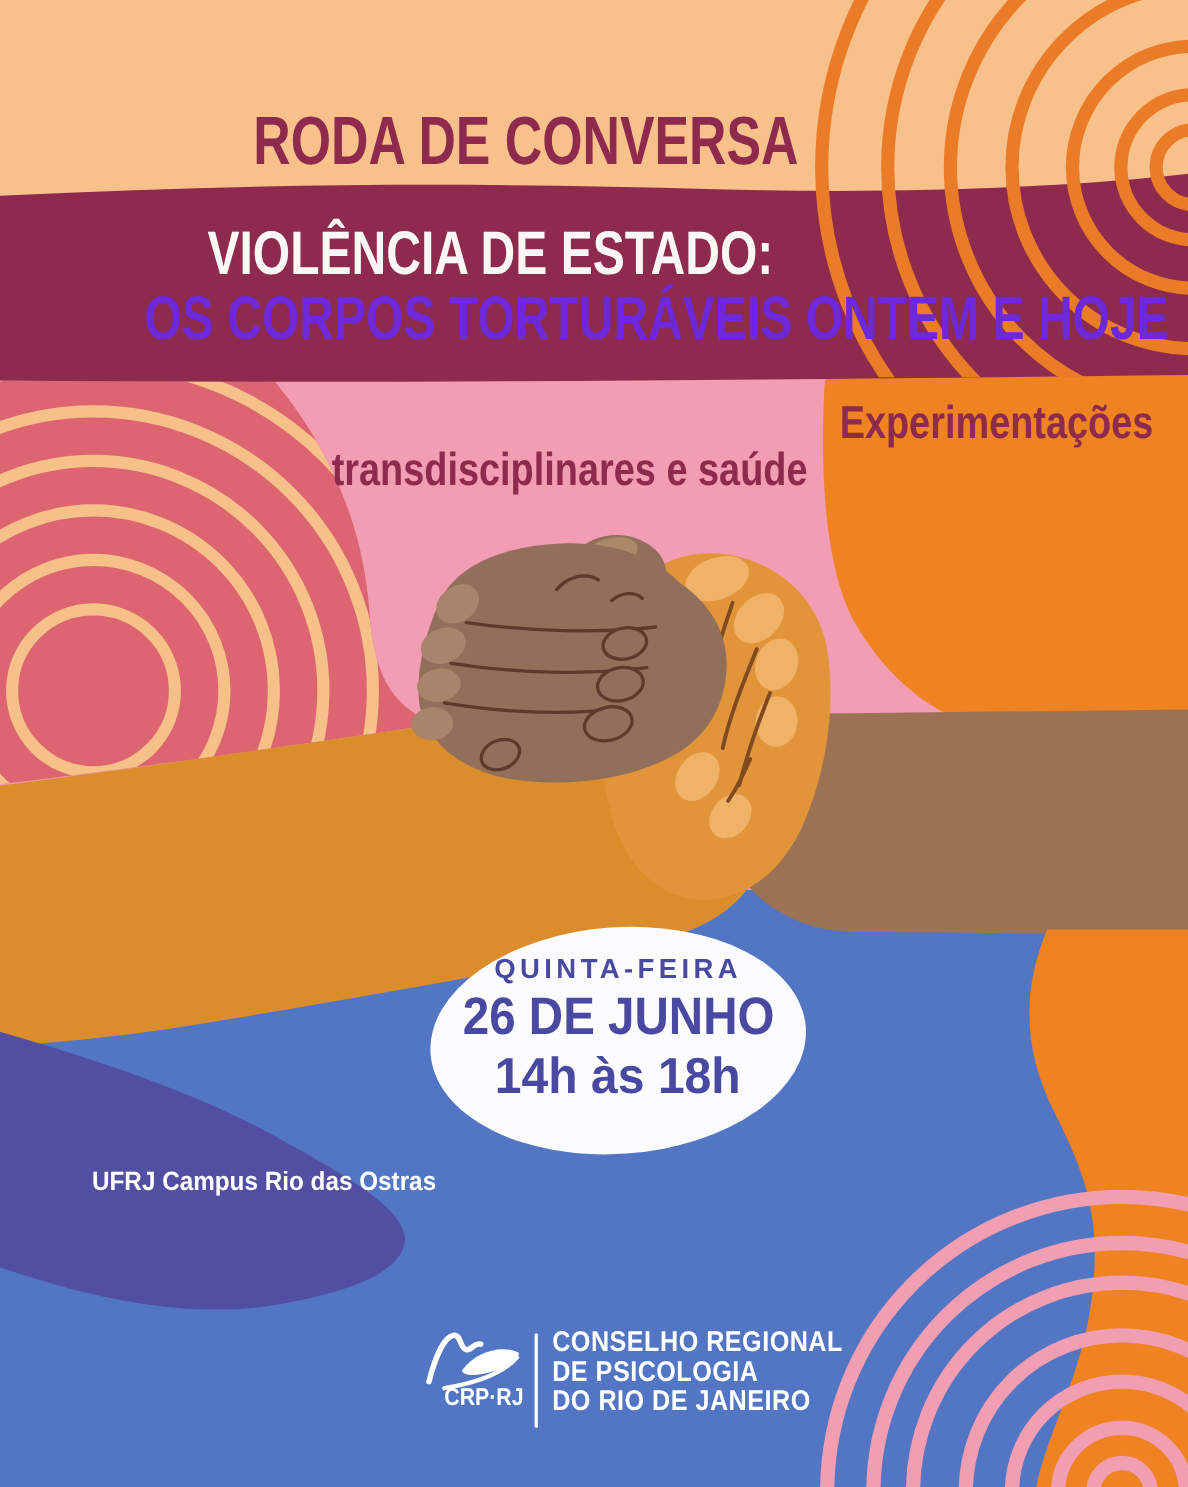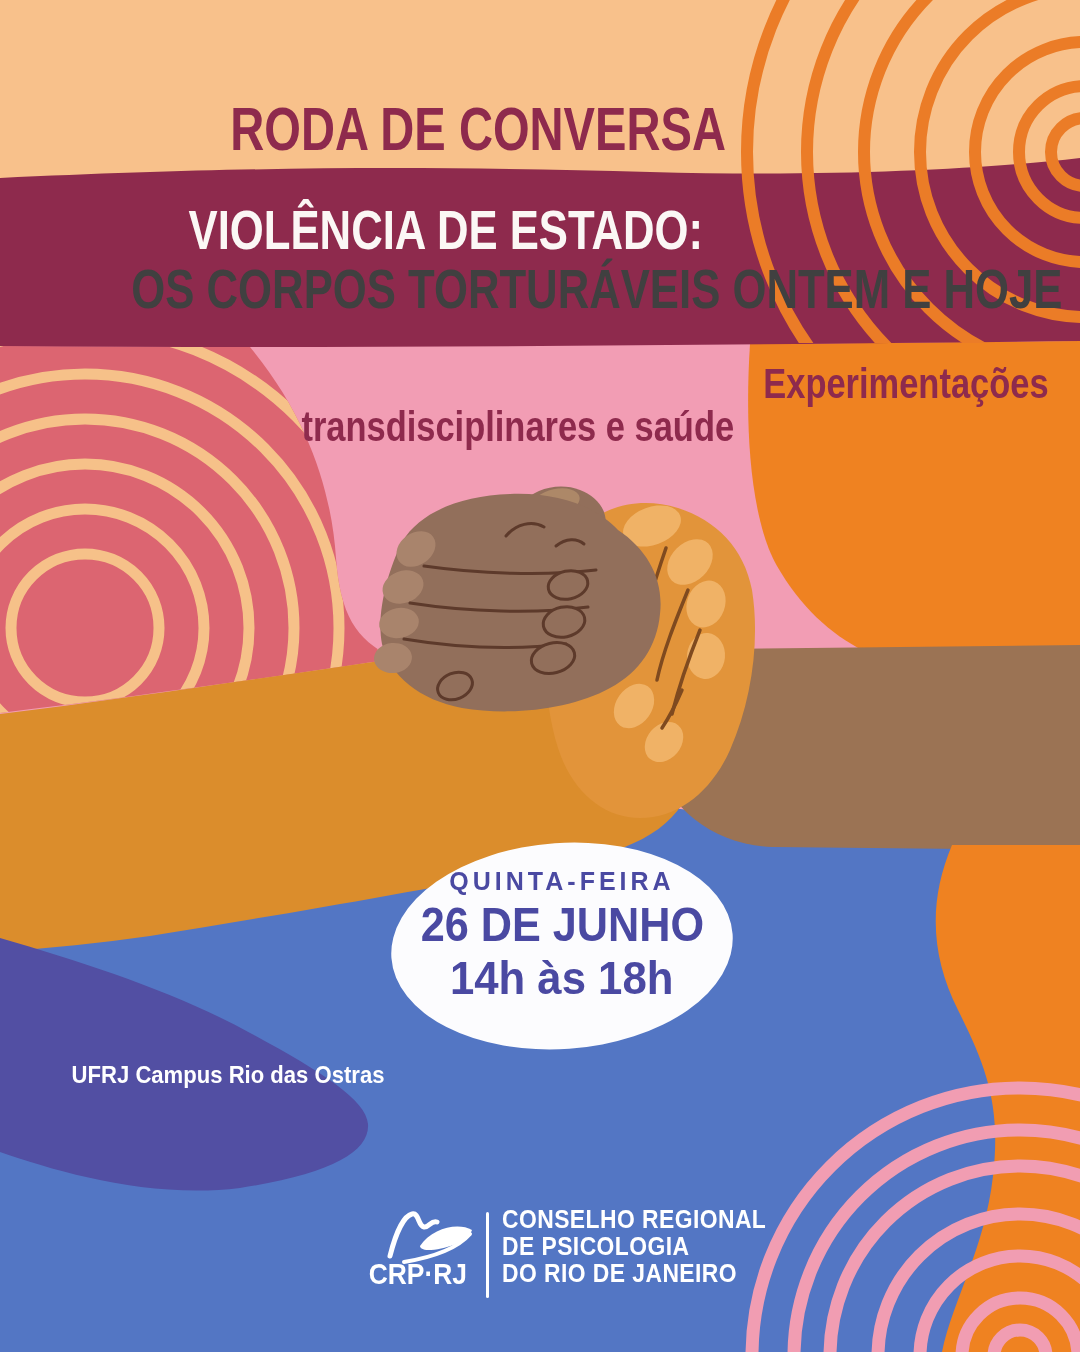--- a/index.html
+++ b/index.html
@@ -7,35 +7,35 @@
     position:relative;width:1080px;height:1352px;overflow:hidden;
     font-family:"Liberation Sans","DejaVu Sans",sans-serif;
   }
   .poster svg.bg{position:absolute;left:0;top:0;}
   .txt{position:absolute;white-space:nowrap;line-height:1;}
   .center{text-align:center;}
   .cx{display:inline-block;transform-origin:center center;}
   .kicker{left:0;top:98px;width:956px;font-size:62px;font-weight:700;color:#8E2A4D;}
   .kicker .cx{transform:scaleX(.76);}
   .band-l1{left:0;top:202px;width:892px;font-size:56px;font-weight:700;color:#FBF7F5;}
-  .band-l2{left:0;top:261px;width:1080px;font-size:56px;font-weight:700;color:#404040;}
+  .band-l2{left:0;top:261px;width:1080px;font-size:56px;font-weight:700;color:#6d28d9;}
   .band-l1 .cx,.band-l2 .cx{transform:scaleX(.78);}
   .sub-l1{left:0;top:363px;width:1080px;font-size:42px;font-weight:700;color:#8E2A4D;text-align:right;}
   .sub-l2{left:0;top:406px;width:1004px;font-size:42px;font-weight:700;color:#8E2A4D;margin-left:16px;}
   .sub-l1 .cx,.sub-l2 .cx{transform:scaleX(.82);}
   .weekday{left:22px;top:869px;width:1080px;font-size:25px;font-weight:700;letter-spacing:4px;color:#4A49A2;}
   .date{left:22px;top:901px;width:1080px;font-size:48px;font-weight:700;color:#4A49A2;}
   .date .cx{transform:scaleX(.9);}
   .time{left:22px;top:955px;width:1080px;font-size:46px;font-weight:700;color:#4A49A2;}
   .time .cx{transform:scaleX(.95);}
   .evmode{left:0;top:1024px;width:400px;font-size:40px;font-weight:700;color:#FFFFFF;}
   .evmode .cx{transform:scaleX(.88);}
-  .evloc{left:4px;top:1063px;width:392px;font-size:24px;font-weight:700;color:#FFFFFF;padding-left:28px;}
+  .evloc{left:16px;top:1063px;width:392px;font-size:24px;font-weight:700;color:#FFFFFF;padding-left:28px;}
   .evloc .cx{transform:scaleX(.92);}
-  .abbr{left:348px;top:1259px;width:140px;font-size:30px;font-weight:700;color:#FFFFFF;}
+  .abbr{left:370px;top:1259px;width:140px;font-size:22px;font-weight:700;color:#FFFFFF;}
   .abbr .cx{transform:scaleX(.88);}
   .orgline{left:502px;width:400px;font-size:26px;font-weight:700;color:#FFFFFF;transform:scaleX(.88);transform-origin:left center;letter-spacing:.5px;}
   .org1{top:1206px;} .org2{top:1233px;} .org3{top:1260px;}
   .divider{position:absolute;left:486px;top:1212px;width:3px;height:86px;background:#FFFFFF;border-radius:2px;}
 </style>
 </head>
 <body>
 
 <div class="poster">
 

